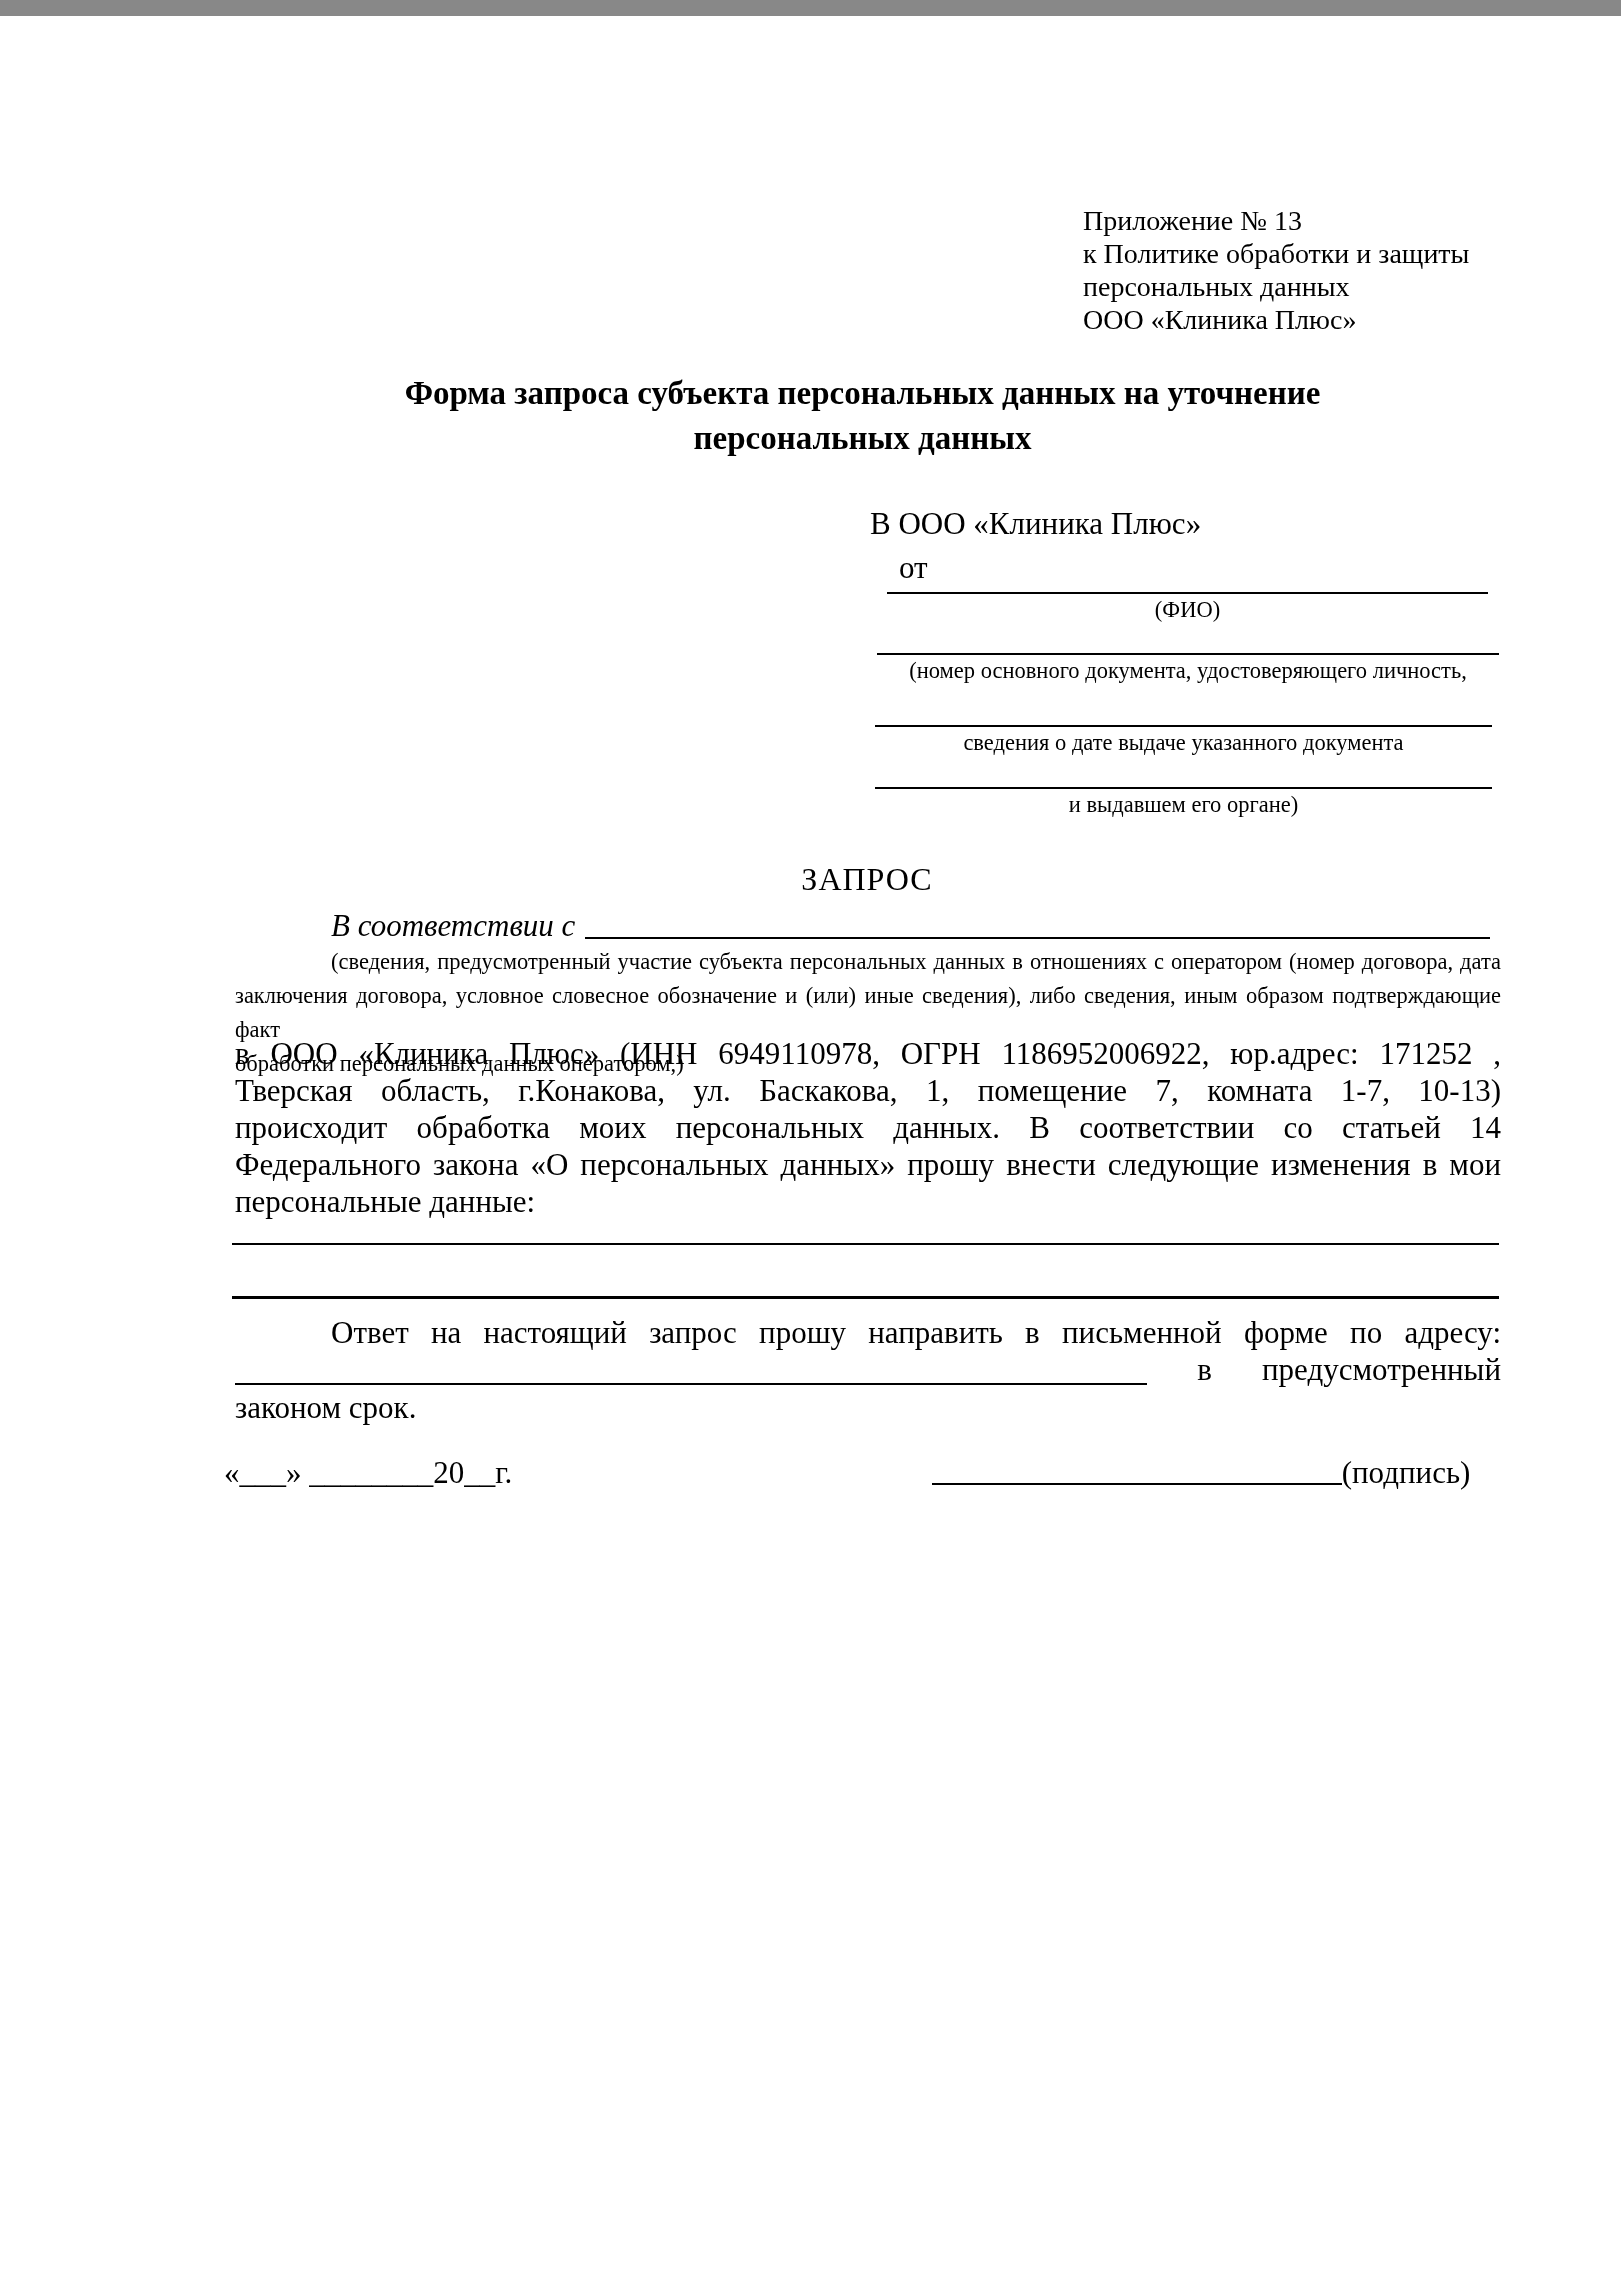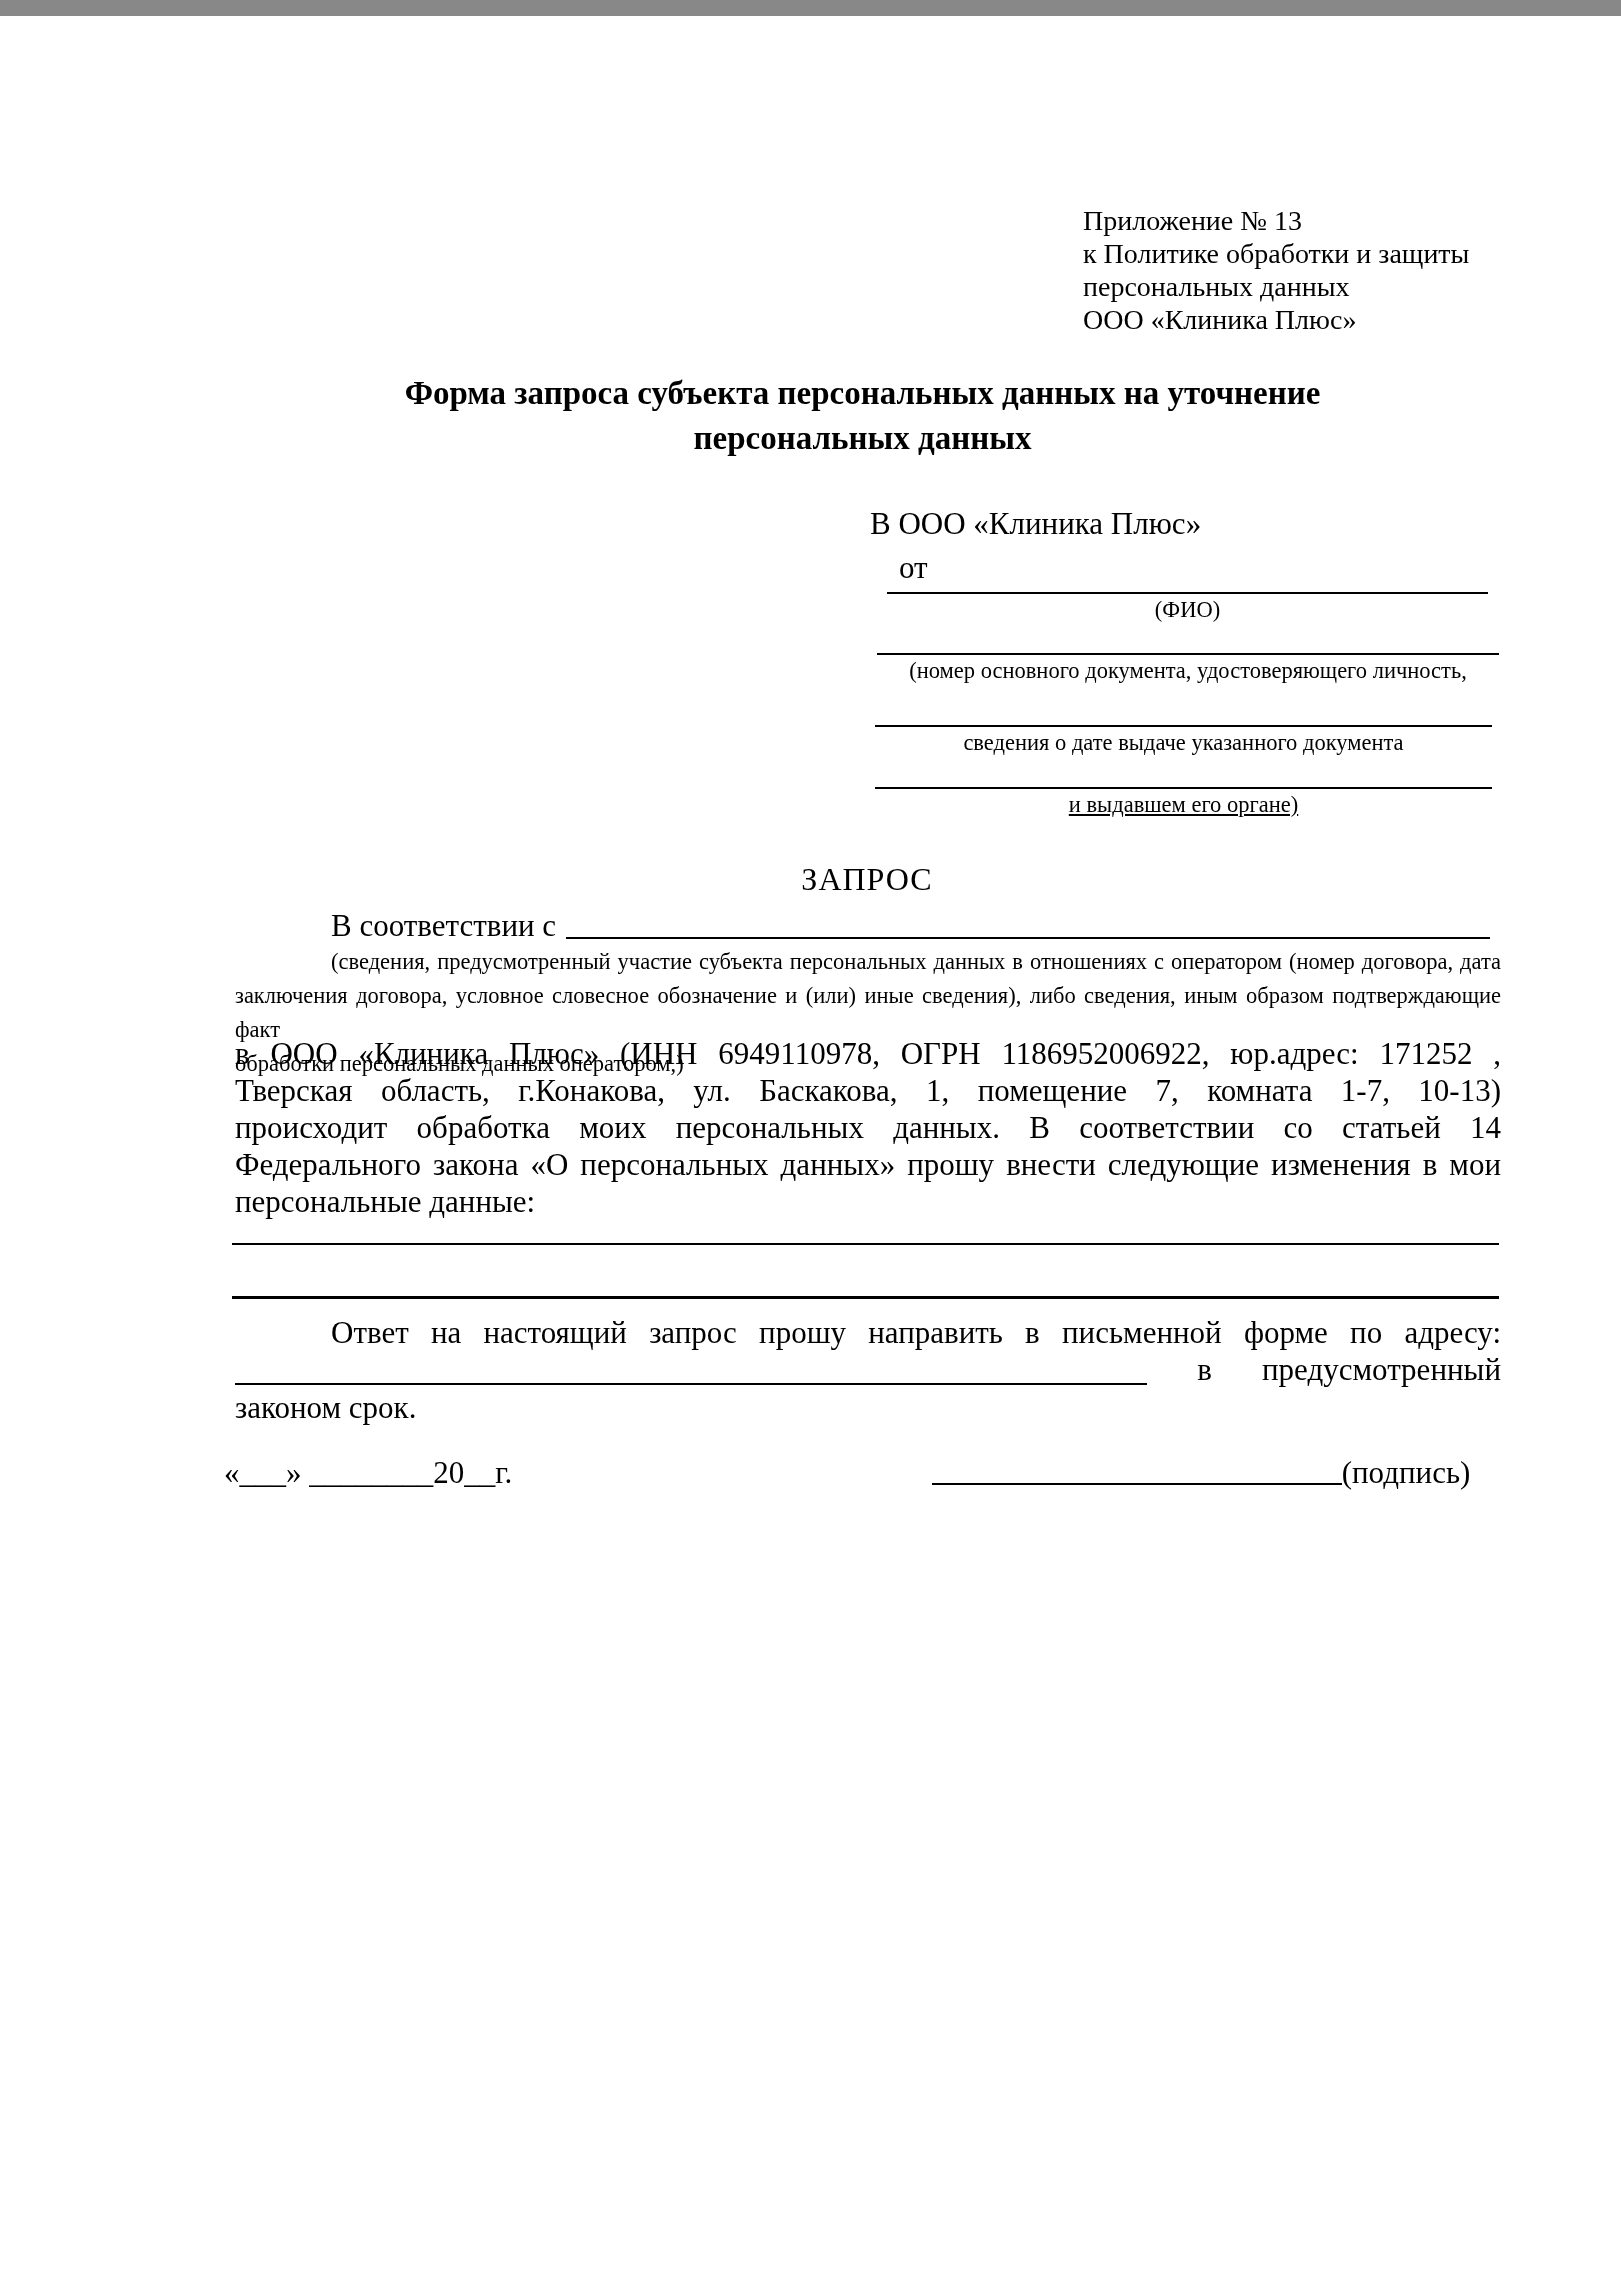--- a/index.html
+++ b/index.html
@@ -38,39 +38,40 @@
 
   .addr-to { position: absolute; left: 870px; top: 490px; font-size: 31px; white-space: nowrap; }
   .addr-from { position: absolute; left: 899px; top: 534px; font-size: 31px; }
 
   .field { position: absolute; }
   .field .rule { border-top: 2px solid #000; width: 100%; }
   .field .caption { text-align: center; font-size: 22.5px; padding-top: 2.9px; white-space: nowrap; }
   .f1 { left: 887px; top: 576px; width: 601px; }
   .f2 { left: 877px; top: 637px; width: 622px; }
   .f3 { left: 875px; top: 709px; width: 617px; }
-  .f4 { left: 875px; top: 771px; width: 617px; text-decoration: underline; }
+  .f4 { left: 875px; top: 771px; width: 617px; }
 
   .request-heading {
     position: absolute;
     left: 235px;
     top: 845px;
     width: 1264px;
     text-align: center;
     font-size: 32px;
     letter-spacing: 1px;
   }
 
   .intro-row {
     position: absolute;
     left: 331px;
     top: 892px;
     width: 1159px;
     display: flex;
     font-size: 31px;
+    font-style: italic;
   }
   .intro-row .fill-line {
     flex: 1;
     margin-left: 9.8px;
     border-bottom: 2px solid #000;
     align-self: flex-end;
     margin-bottom: 4.9px;
   }
 
   .footnote {

